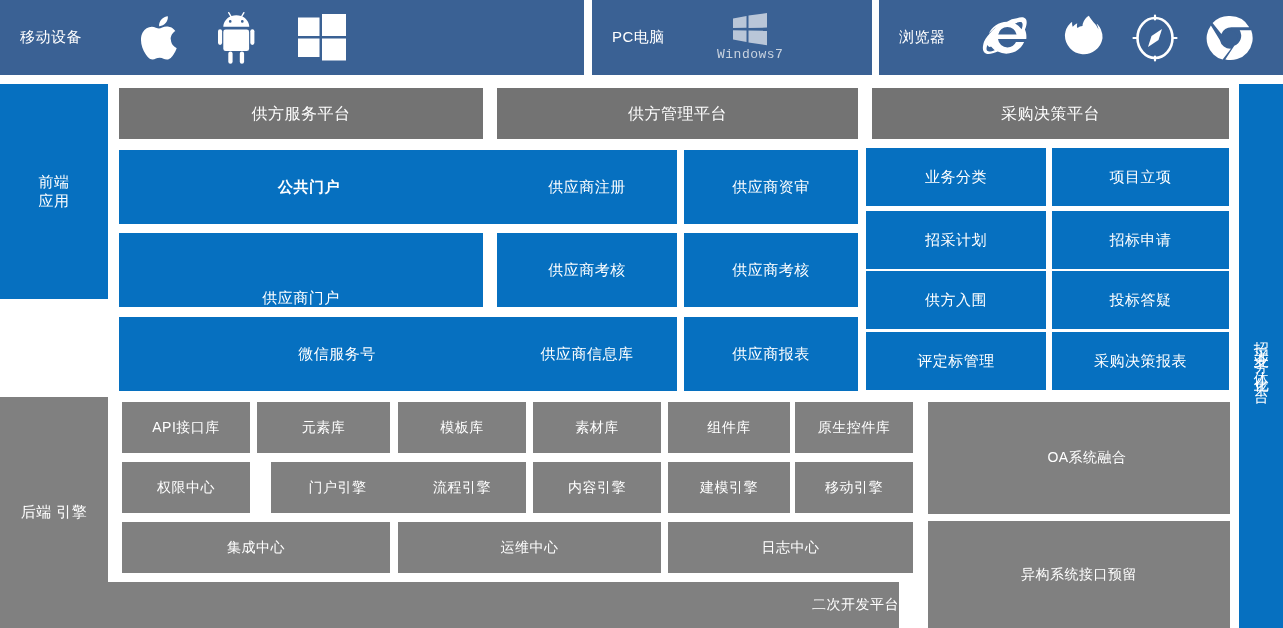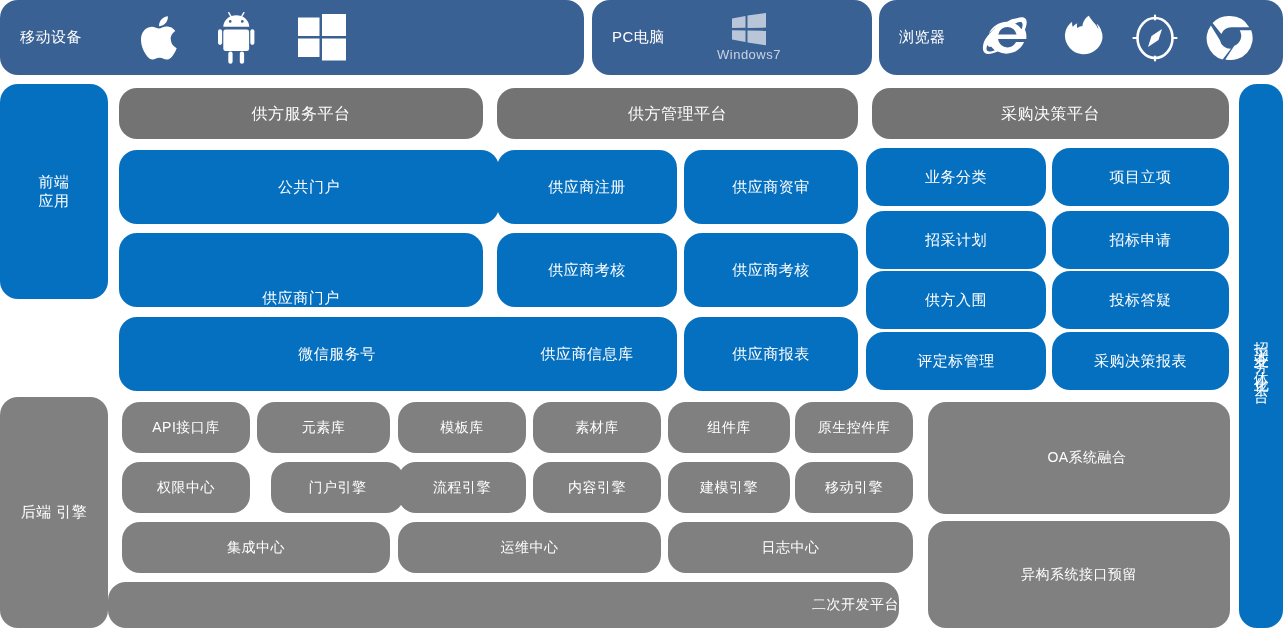--- a/index.html
+++ b/index.html
@@ -14,21 +14,20 @@
   
   .box {
     position: absolute;
     display: flex;
     align-items: center;
     justify-content: center;
     color: #ffffff;
     text-align: center;
     line-height: 1.22;
     letter-spacing: 0.5px;
-    border-radius: 18px;
   }
   .blue   { background: #0670c0; }
   .green  { background: #737373; }
   .gray   { background: #808080; }
   .navy   { background: #3a6194; }
 
   
   .devbar { height: 75px; top: 0; }
   .devbar .lbl {
     position: absolute; left: 20px; top: 0; height: 100%;
@@ -62,21 +61,21 @@
   }
 
   
   .t-plat { font-size: 16px; }
   .t-mod  { font-size: 15px; }
   .t-eng  { font-size: 14px; }
 
   .wintext {
     font-size: 13px;
     color: #c9d3e0;
-    font-family: Liberation Sans, sans-serif;
+    font-family: Liberation Mono, monospace;
   }
   .win7wrap {
     display: flex; flex-direction: column;
     align-items: center; justify-content: center; gap: 1px;
   }
 </style>
 </head>
 <body>
 
 <div id="root">
@@ -182,21 +181,21 @@
   <div class="box green t-plat" style="left:119px; top:88px; width:364px; height:51px;">
     <span>供方服务平台</span>
   </div>
   <div class="box green t-plat" style="left:497px; top:88px; width:361px; height:51px;">
     <span>供方管理平台</span>
   </div>
   <div class="box green t-plat" style="left:872px; top:88px; width:357px; height:51px;">
     <span>采购决策平台</span>
   </div>
 
-  <div class="box blue t-mod" style="left:119px; top:150px; width:380px; height:74px;">
+  <div class="box blue t-mod" style="left:119px; top:150px; width:380px; height:74px;font-weight:bold;">
     <span>公共门户</span>
   </div>
   <div class="box blue t-mod" style="left:119px; top:233px; width:364px; height:74px;align-items:flex-end;">
     <span>供应商门户</span>
   </div>
   <div class="box blue t-mod" style="left:119px; top:317px; width:436px; height:74px;">
     <span>微信服务号</span>
   </div>
 
   <div class="box blue t-mod" style="left:497px; top:150px; width:180px; height:74px;">

